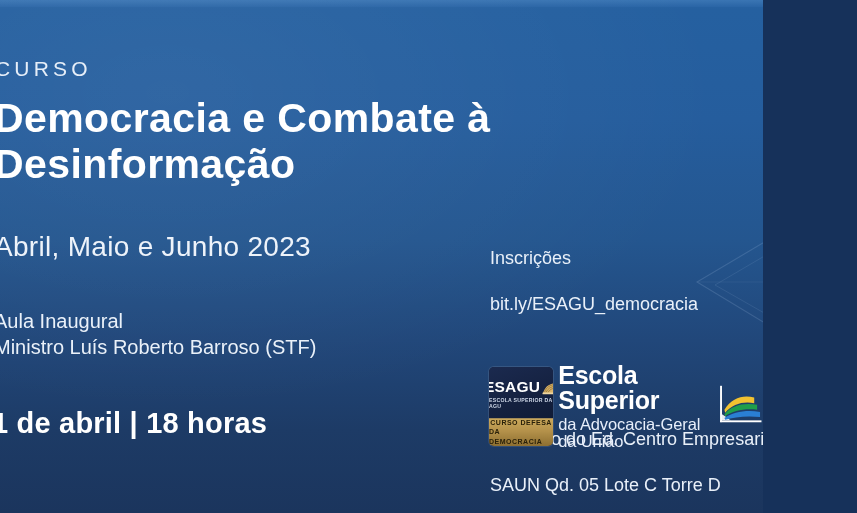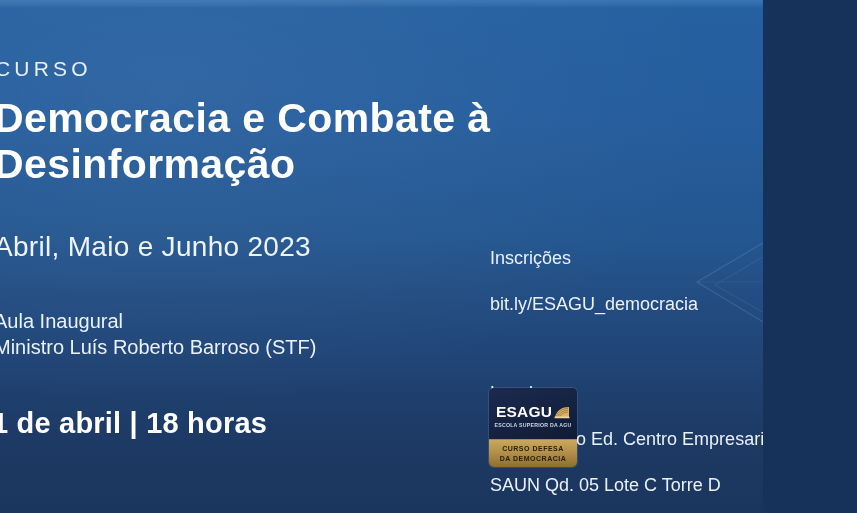--- a/index.html
+++ b/index.html
@@ -115,21 +115,21 @@
     width:400px;
   }
 
   .rblock { color:#e9f0f9; font-size:18px; line-height:23px; white-space:pre-line; }
   #reg-block { margin-bottom:20px; }
   #venue-block { white-space:pre-line; }
 
   
   #logo-strip {
     position:absolute;
-    left:489px; top:388px;
+    left:489px; top:363px;
     display:flex;
     align-items:center;
     gap:5px;
   }
 
   
   #esagu-badge {
     width:88px; height:79px;
     border-radius:5px;
     overflow:hidden;
@@ -239,16 +239,33 @@
           </svg>
         </div>
         <div id="badge-sub">ESCOLA SUPERIOR DA AGU</div>
       </div>
       <div id="badge-bottom">
         <div class="badge-bottom-line">CURSO DEFESA</div>
         <div class="badge-bottom-line">DA DEMOCRACIA</div>
       </div>
     </div>
 
+    <div id="es-lockup">
+      <div id="es-text">
+        <span id="es-line1">Escola Superior</span>
+        <span id="es-line2">da Advocacia-Geral da União</span>
+      </div>
+      <svg id="agu-mark" width="66" height="59" viewBox="0 0 66 59" aria-hidden="true">
+
+        <rect x="7" y="1" width="2.6" height="50" fill="#ffffff"></rect>
+        <rect x="7" y="48.6" width="57" height="2.6" fill="#ffffff"></rect>
+
+        <path d="M9.6 48.6 L9.6 40 C16 44 19 47 22 48.6 Z" fill="#ffffff" opacity="0.9"></path>
+
+        <path d="M13 34 C23 17 39 13 54 17 L54 25 C39 22 24 26 14 38 Z" fill="#f2c230"></path>
+        <path d="M13 40 C24 27 40 24 58 27 L58 34 C41 32 25 35 14 43 Z" fill="#1f9e4b"></path>
+        <path d="M13 45.5 C25 37 43 34 62 37 L62 44 C44 42 26 44 14 47.6 Z" fill="#2a7fd4"></path>
+      </svg>
+    </div>
 
   </div>
 
 </div>
 
 </body></html>

